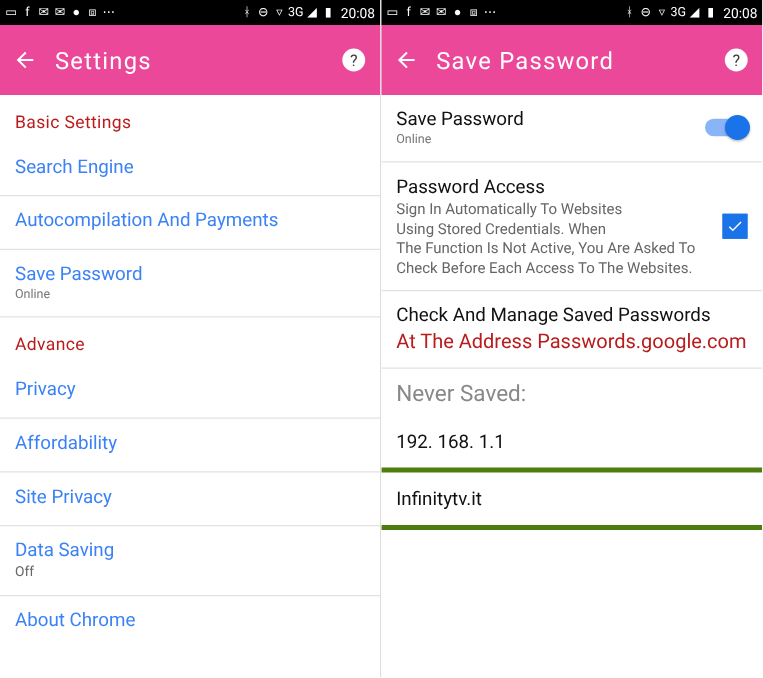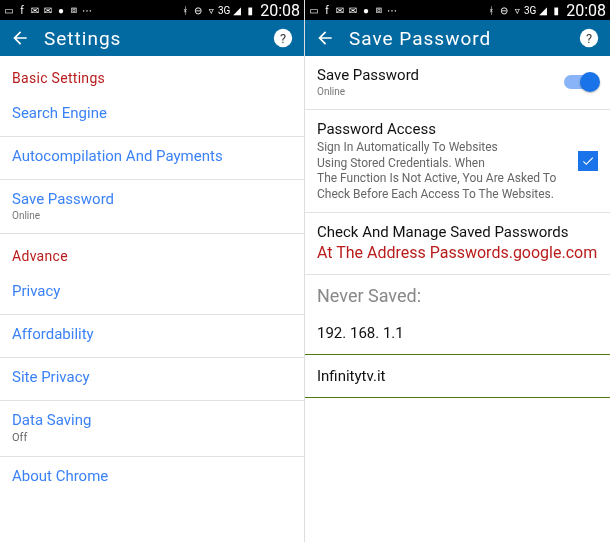--- a/index.html
+++ b/index.html
@@ -30,25 +30,25 @@
     justify-content: space-between;
     padding: 0 4px;
     font-size: 10px;
   }
   .statusbar .icons { display: flex; gap: 3px; align-items: center; }
   .statusbar svg, .statusbar .glyph {
     width: 10px; height: 10px; fill: #fff; color:#fff;
     display:inline-flex; align-items:center; justify-content:center;
     font-size:10px;
   }
-  .clock { font-size: 16px; margin-left: 2px; }
+  .clock { font-size: 11px; margin-left: 2px; }
   
   .appbar {
-    height: 36px;
-    background: #0369a1;
+    height: 56px;
+    background: #ec4899;
     color: #fff;
     display: flex;
     align-items: center;
     padding: 0 10px;
     gap: 14px;
   }
   .appbar .title {
     font-size: 19px;
     letter-spacing: 1px;
     flex: 1;
@@ -113,21 +113,21 @@
   .link-hint { font-size: 16px; color: #b91c1c; }
   .never-saved {
     font-size: 18px;
     color: #888;
     padding: 10px 12px 6px 12px;
   }
   .entry {
     font-size: 15px;
     color: #111;
     padding: 12px 12px;
-    border-bottom: 1px solid #4d7c0f;
+    border-bottom: 4px solid #4d7c0f;
   }
   .auto-block {
     padding: 10px 12px;
     border-bottom: 1px solid #e2e2e2;
   }
 </style>
 </head>
 <body>
 
 <div class="pane pane-left">

